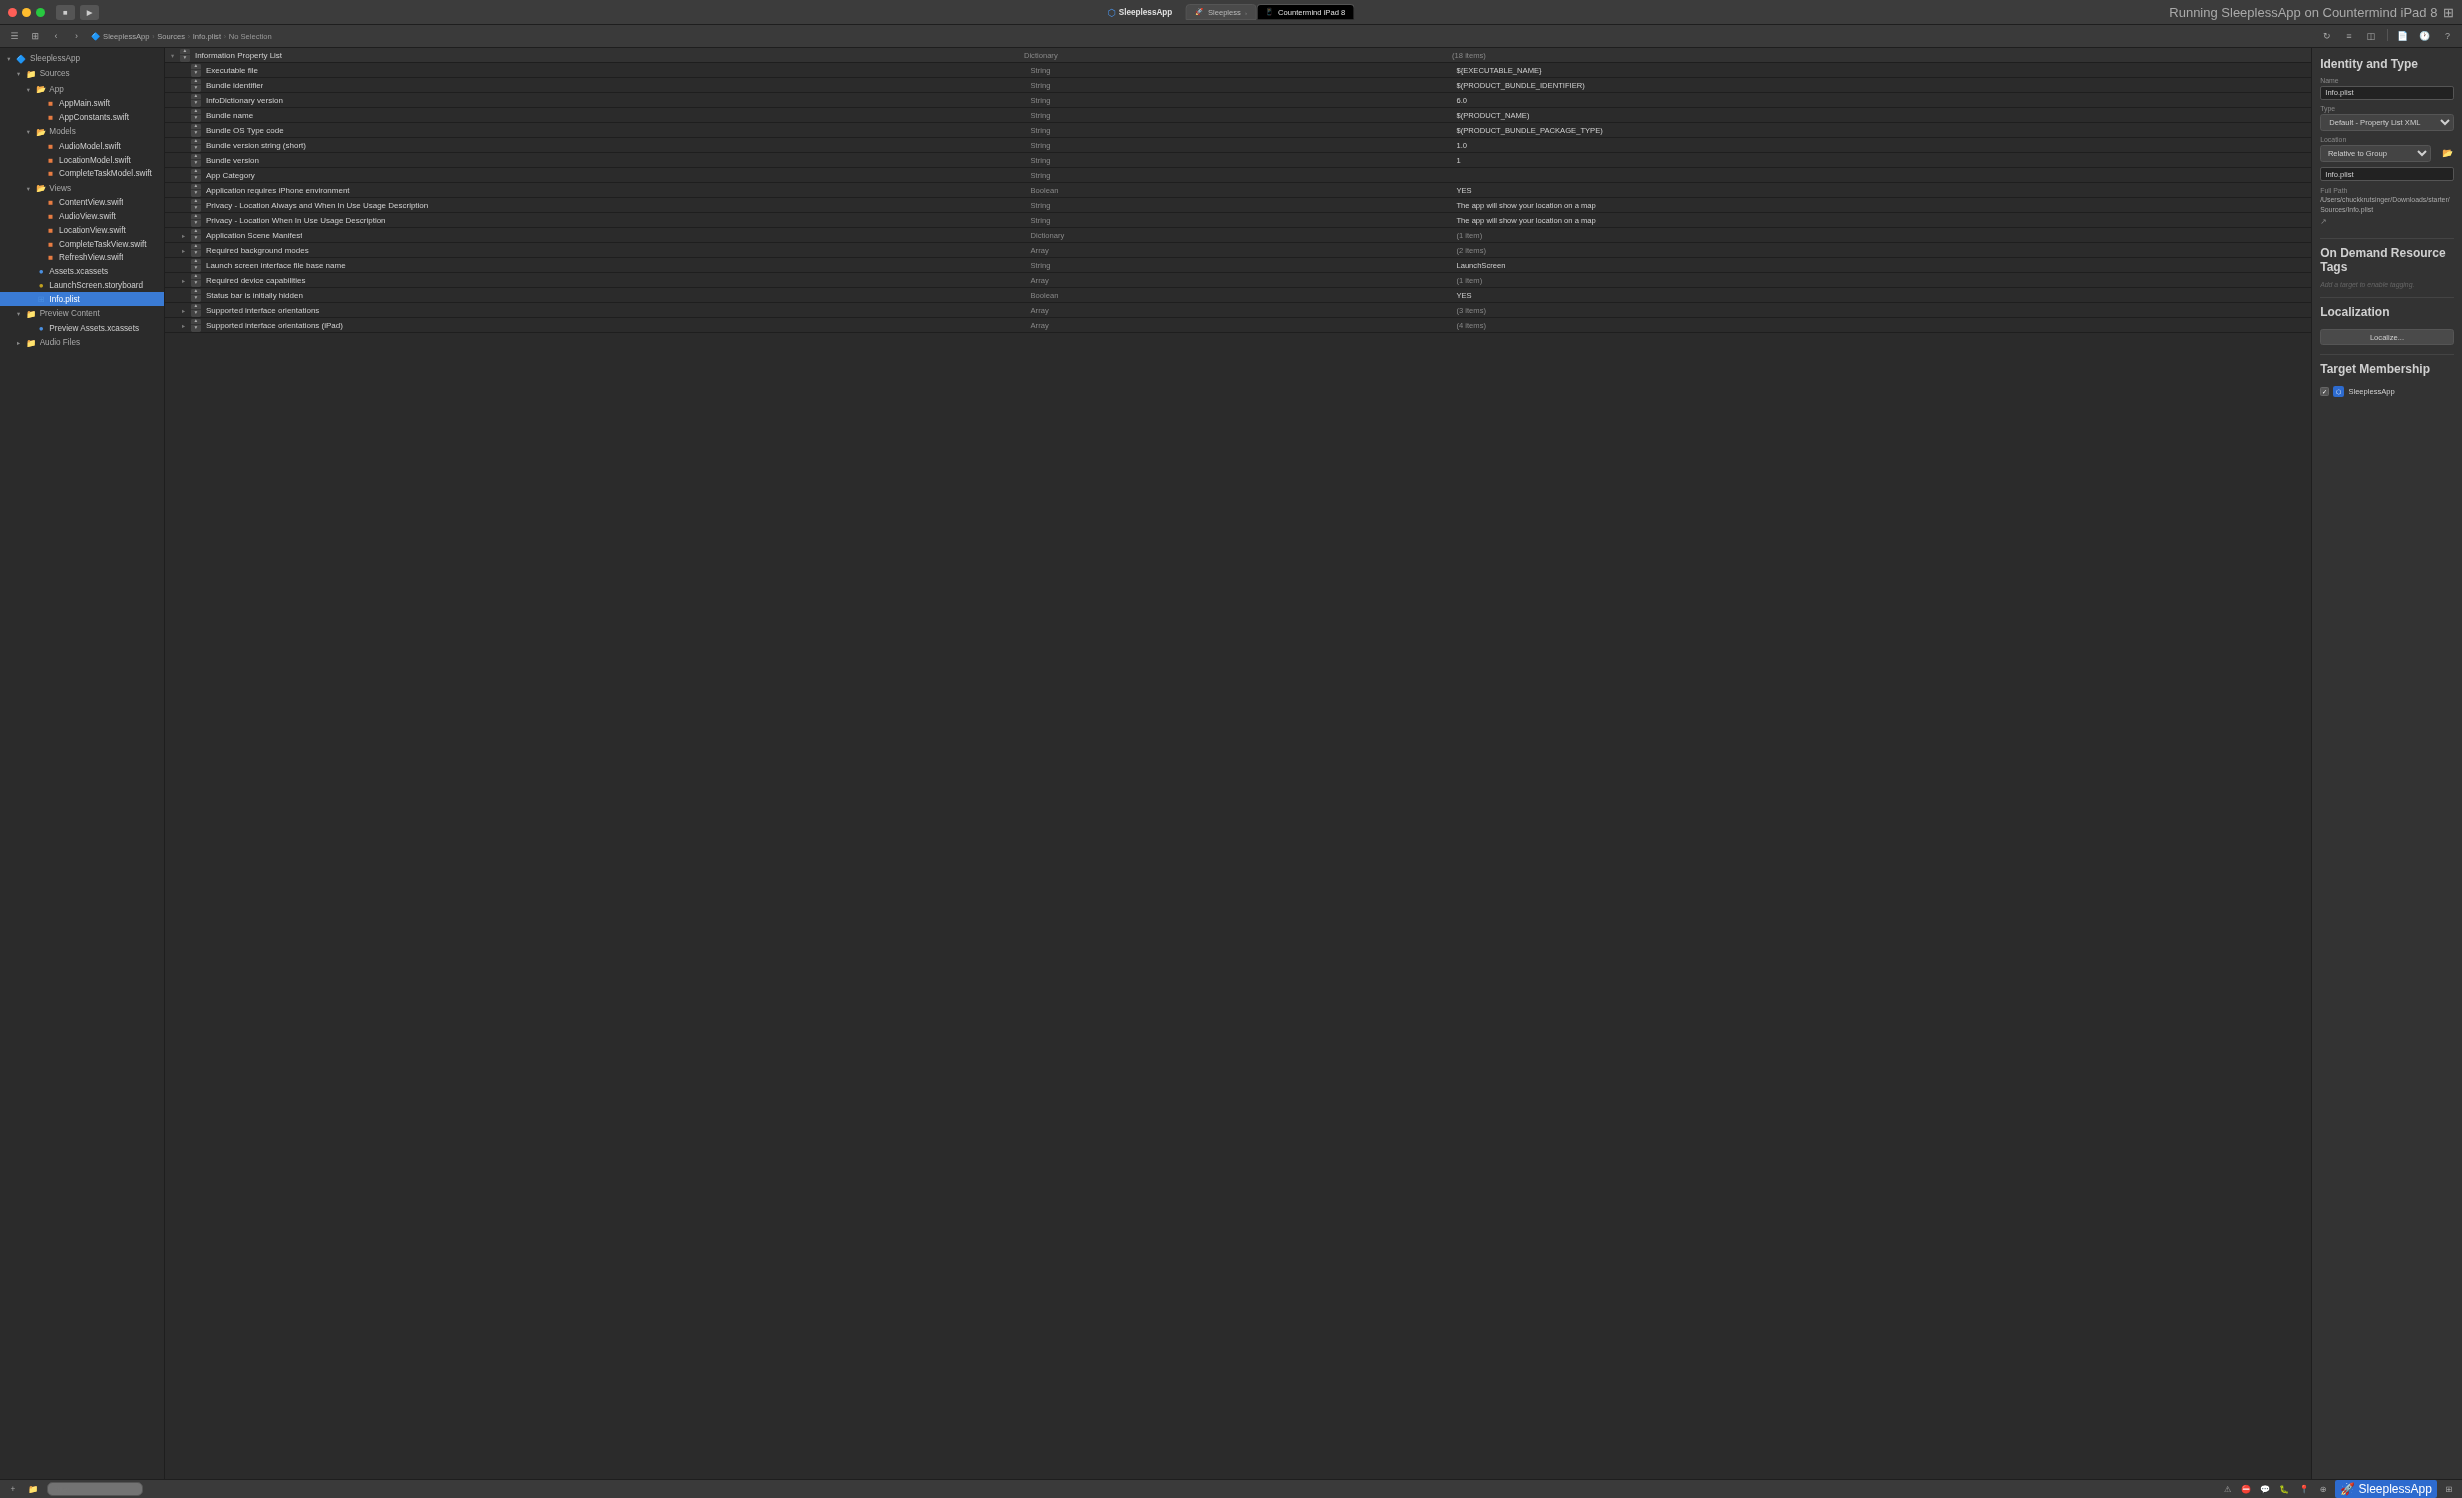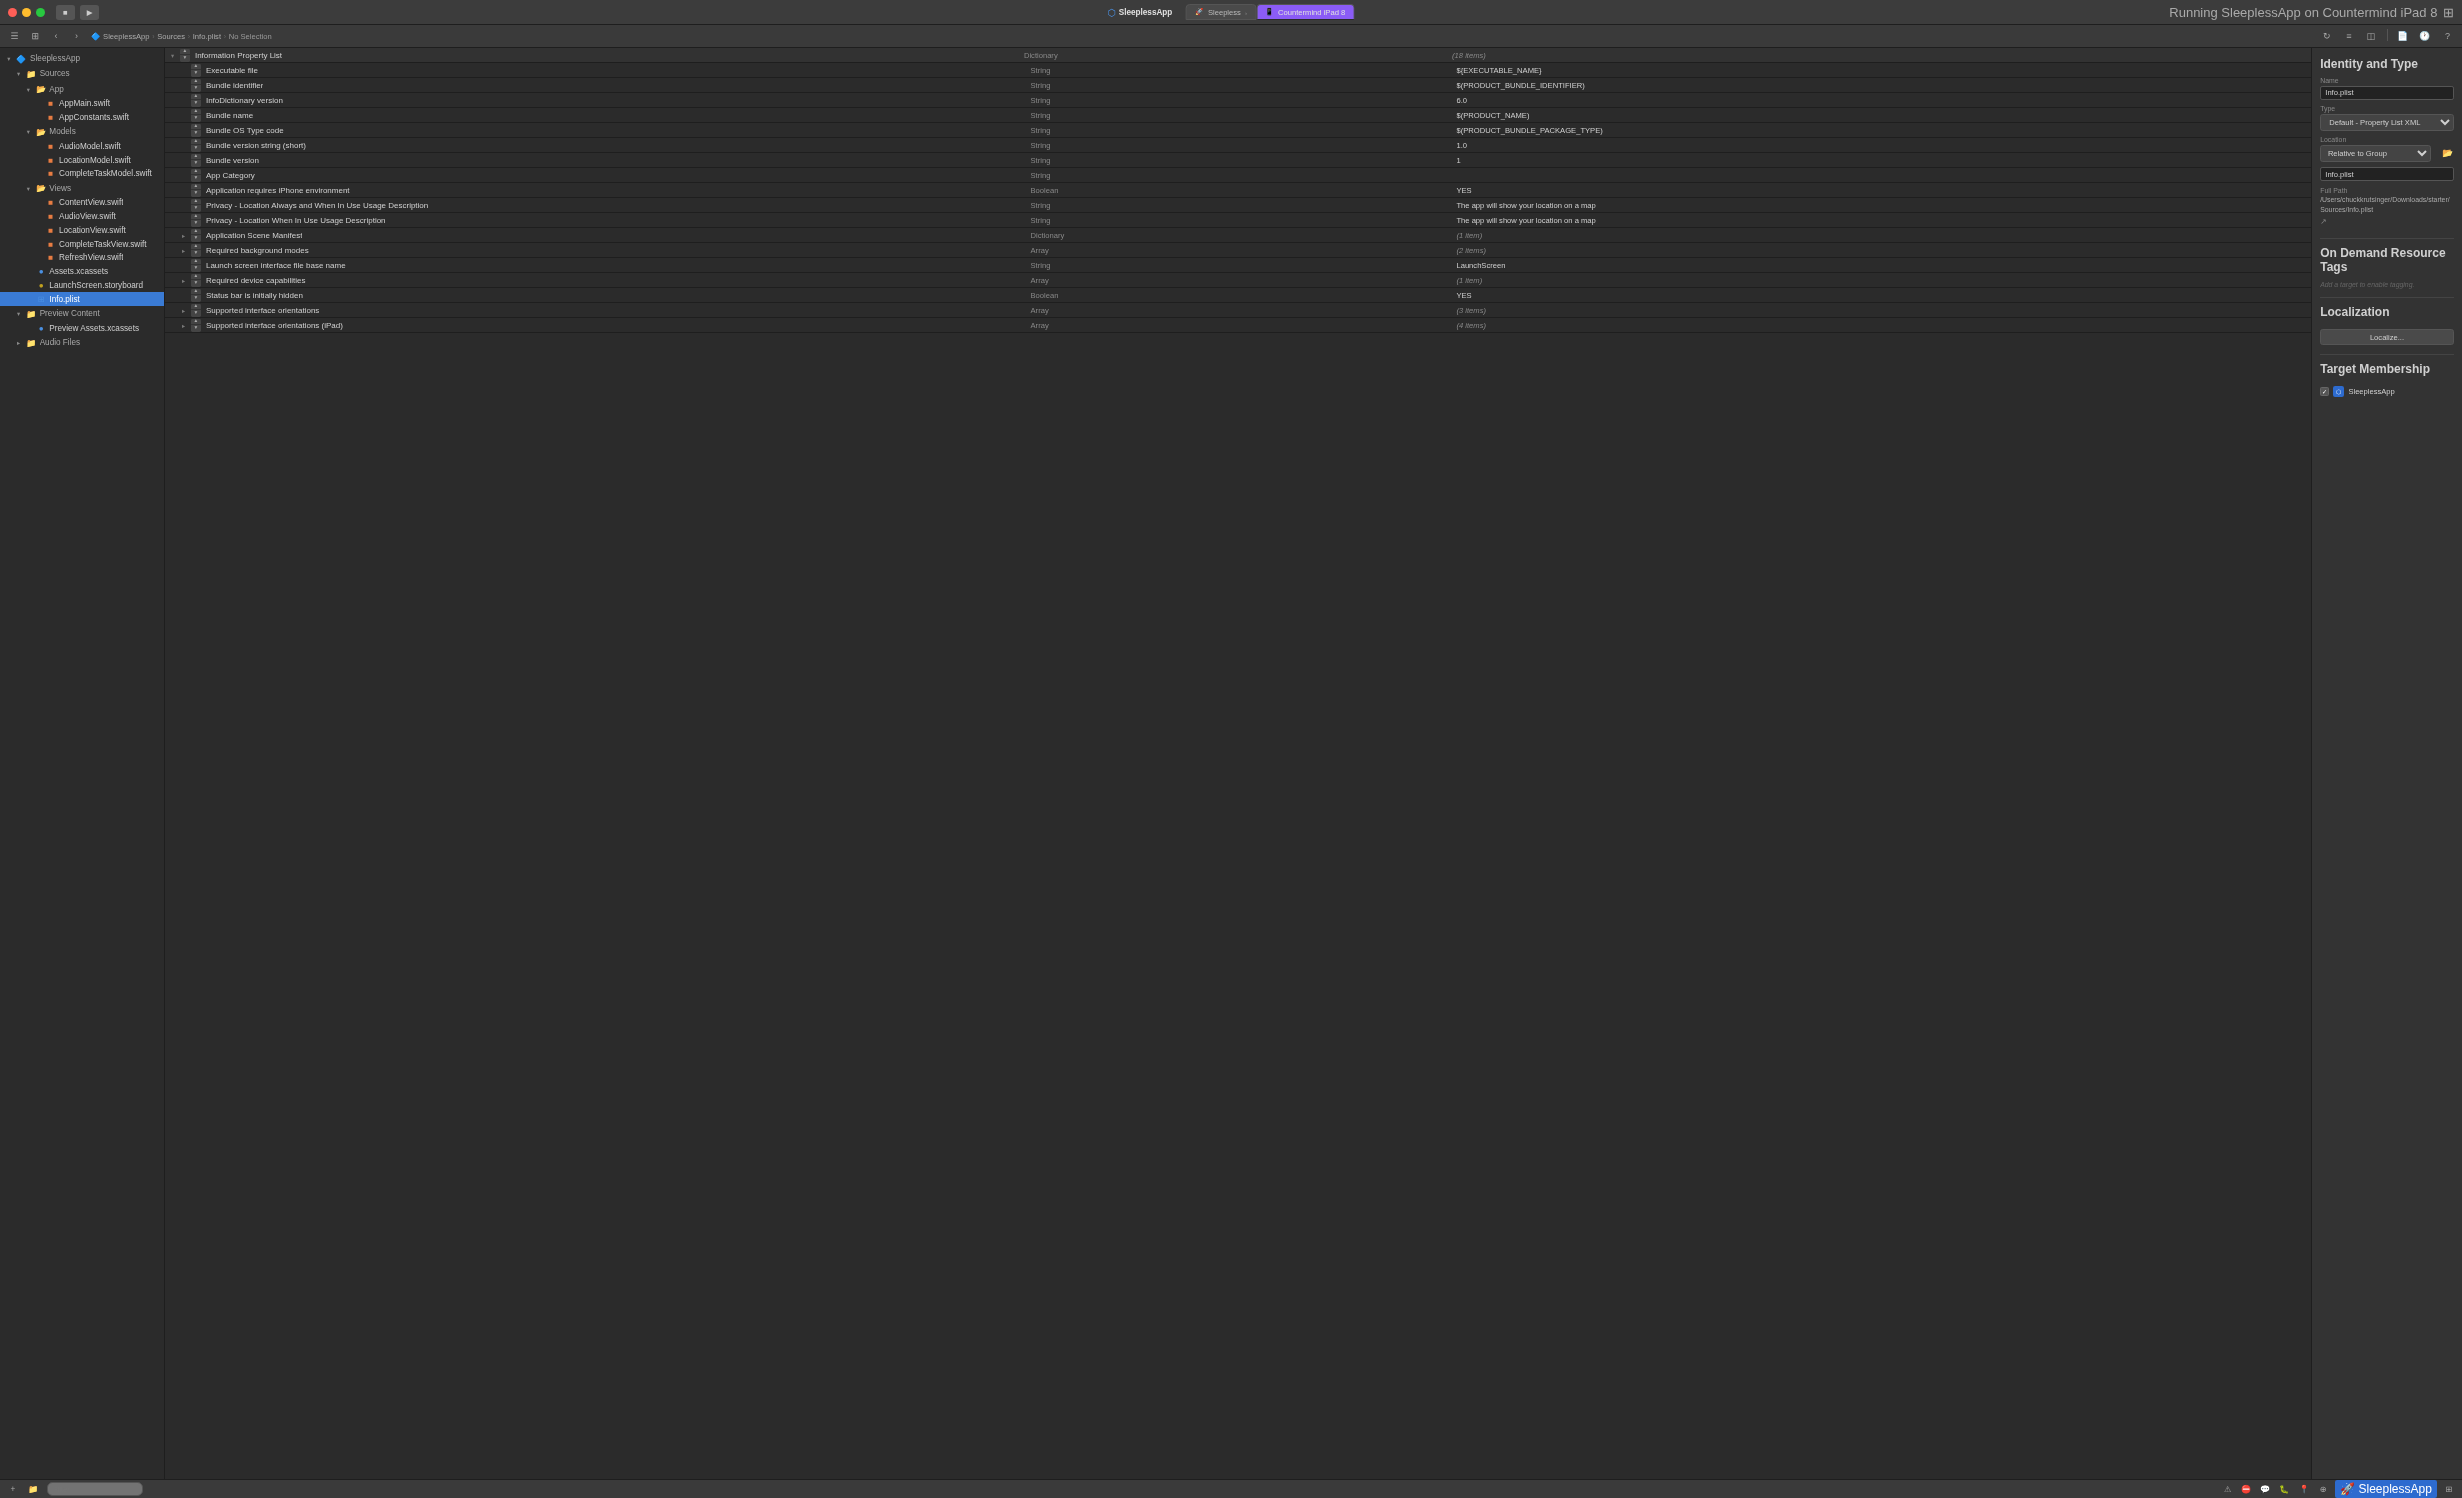--- a/index.html
+++ b/index.html
@@ -83,21 +83,21 @@
       border-radius: 4.1px 4.1px 0 0;
       padding: 2.7px 8.2px;
       font-size: 7.6px;
       color: #bbb;
       cursor: pointer;
       display: flex;
       align-items: center;
       gap: 4.1px;
     }
     .tab.active {
-      background: #8b5cf6;
+      background: #000000;
       color: #e0e0e0;
       border-bottom-color: #2b2b2b;
     }
     .tab-icon { font-size: 6.9px; }
     .titlebar-right {
       position: absolute;
       right: 8.2px;
       display: flex;
       align-items: center;
       gap: 5.5px;
@@ -299,21 +299,21 @@
       align-items: center;
       justify-content: center;
       line-height: 1;
     }
     .row-stepper-btn:first-child { border-radius: 1.4px 1.4px 0 0; border-bottom: 0.7px solid #333; }
     .row-stepper-btn:last-child { border-radius: 0 0 1.4px 1.4px; }
 
     .key-text { font-size: 8px; color: #d0d0d0; overflow: hidden; text-overflow: ellipsis; }
     .row-type { flex: 1; font-size: 7.6px; color: #888; }
     .row-value { flex: 2; font-size: 7.6px; color: #d0d0d0; overflow: hidden; text-overflow: ellipsis; }
-    .row-value.gray { color: #888; font-style: italic; }
+    .row-value.gray { color: #888; }
 
     .indent-r1 { padding-left: 11px; }
 
     
     .right-panel {
       width: 151px;
       background: #333;
       border-left: 0.7px solid #1e1e1e;
       overflow-y: auto;
       flex-shrink: 0;

